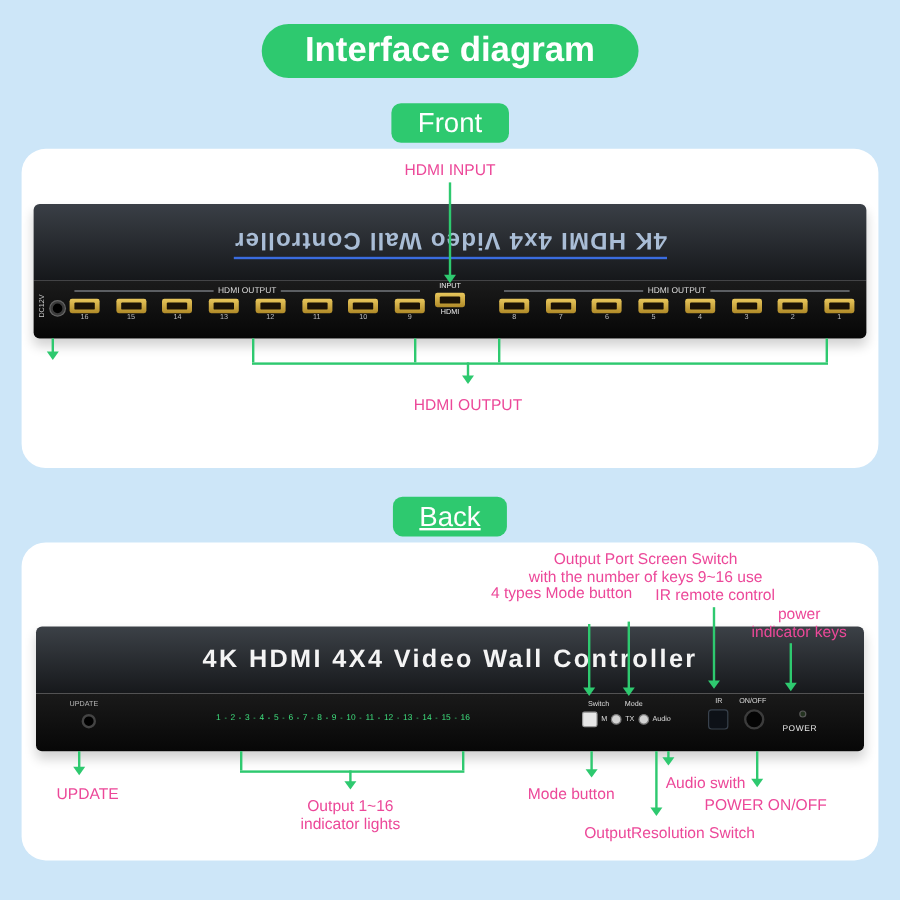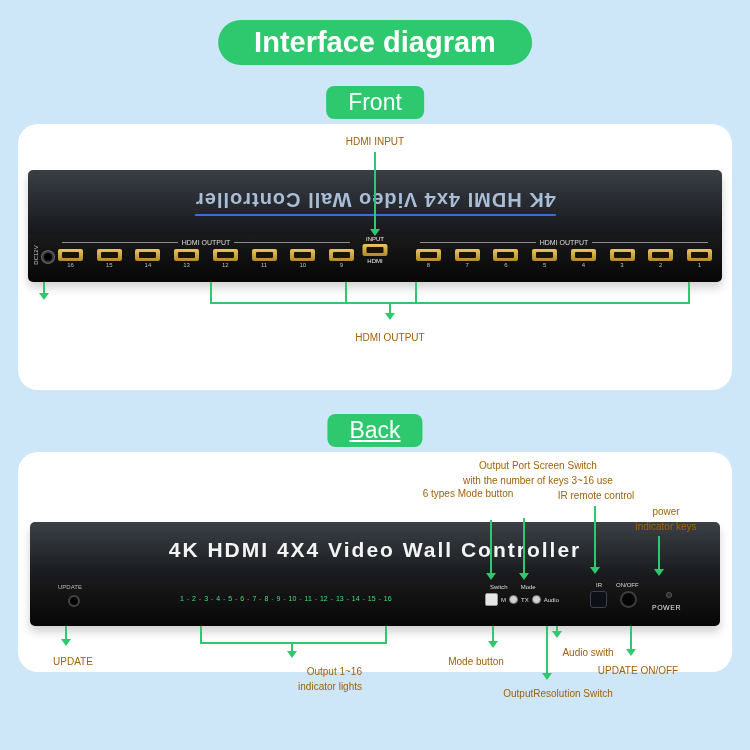--- a/index.html
+++ b/index.html
@@ -9,23 +9,23 @@
 
   .title-pill{position:absolute;top:20px;left:50%;transform:translateX(-50%);
     background:var(--g);color:#fff;font-size:29px;font-weight:bold;
     padding:6px 36px;border-radius:40px;white-space:nowrap;}
   .section-label{position:absolute;left:50%;transform:translateX(-50%);
     background:var(--g);color:#fff;font-size:23px;padding:3px 22px;border-radius:8px;}
   #front-label{top:86px;} #back-label{top:414px;text-decoration:underline;}
 
   .panel{position:absolute;left:18px;width:714px;background:#fff;border-radius:20px;}
   #front-panel{top:124px;height:266px;}
-  #back-panel{top:452px;height:220px;padding-left:48px;}
-
-  .callout{position:absolute;color:#a16207;font-size:10px;line-height:15px;text-align:center;z-index:6;}
+  #back-panel{top:452px;height:265px;padding-left:48px;}
+
+  .callout{position:absolute;color:#ec4899;font-size:13px;line-height:15px;text-align:center;z-index:6;}
   .callout.left{text-align:left;}
 
   .varrow{position:absolute;width:2px;background:var(--g);z-index:5;}
   .varrow::after{content:"";position:absolute;left:-4px;bottom:-7px;
     border:5px solid transparent;border-top:7px solid var(--g);}
   .vline{position:absolute;width:2px;background:var(--g);z-index:5;}
   .hline{position:absolute;height:2px;background:var(--g);z-index:5;}
 
   
   .device-front{position:absolute;left:10px;right:10px;top:46px;height:112px;z-index:1;
@@ -201,24 +201,24 @@
   <div class="varrow" style="left:371px;top:178px;height:16px;"></div>
   <div class="callout" style="top:206px;left:292px;width:160px;">HDMI OUTPUT</div>
 </div>
 
 <div class="section-label" id="back-label">Back</div>
 
 <div class="panel" id="back-panel">
 
   <div class="callout" style="top:6px;left:370px;width:300px;">
     <div>Output Port Screen Switch</div>
-    <div>with the number of keys 3~16 use</div>
+    <div>with the number of keys 9~16 use</div>
   </div>
   <div class="callout" style="top:34px;left:330px;width:240px;">
-    <div>6 types Mode button</div>
+    <div>4 types Mode button</div>
   </div>
   <div class="callout" style="top:36px;left:508px;width:140px;">IR remote control</div>
   <div class="callout" style="top:52px;left:588px;width:120px;">
     <div>power</div>
     <div>indicator keys</div>
   </div>
 
   <div class="varrow" style="left:505px;top:66px;height:60px;"></div>
   <div class="varrow" style="left:472px;top:68px;height:58px;"></div>
   <div class="varrow" style="left:576px;top:54px;height:66px;"></div>
@@ -290,29 +290,29 @@
     </div>
   </div>
 
   <div class="varrow" style="left:47px;top:174px;height:18px;"></div>
   <div class="callout" style="top:202px;left:10px;width:90px;">UPDATE</div>
 
   <div class="vline" style="left:182px;top:174px;height:16px;"></div>
   <div class="vline" style="left:367px;top:174px;height:16px;"></div>
   <div class="hline" style="left:182px;top:190px;width:187px;"></div>
   <div class="varrow" style="left:273px;top:190px;height:14px;"></div>
-  <div class="callout" style="top:212px;left:184px;width:160px;text-align:right;">
+  <div class="callout" style="top:212px;left:194px;width:160px;">
     <div>Output 1~16</div>
     <div>indicator lights</div>
   </div>
 
   <div class="varrow" style="left:474px;top:174px;height:20px;"></div>
   <div class="callout" style="top:202px;left:398px;width:120px;">Mode button</div>
 
   <div class="varrow" style="left:538px;top:174px;height:10px;"></div>
   <div class="callout" style="top:193px;left:505px;width:130px;">Audio swith</div>
 
   <div class="varrow" style="left:612px;top:174px;height:28px;"></div>
-  <div class="callout" style="top:211px;left:540px;width:160px;">UPDATE  ON/OFF</div>
+  <div class="callout" style="top:211px;left:540px;width:160px;">POWER  ON/OFF</div>
 
   <div class="varrow" style="left:528px;top:174px;height:52px;"></div>
   <div class="callout" style="top:234px;left:430px;width:220px;">OutputResolution Switch</div>
 </div>
 
 </body></html>

